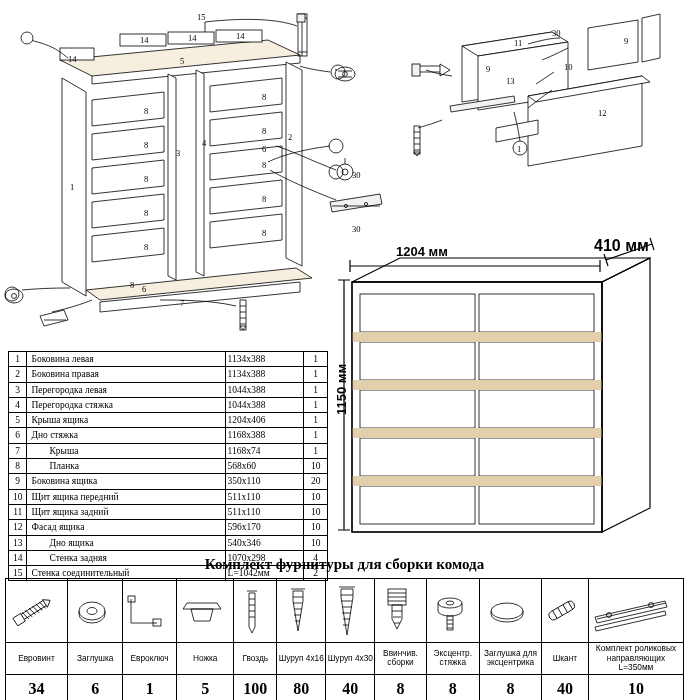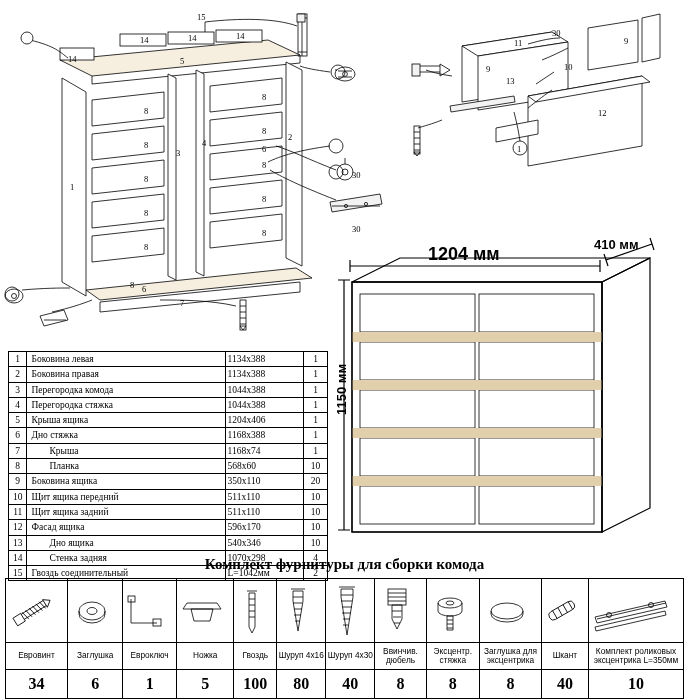--- a/index.html
+++ b/index.html
@@ -257,21 +257,21 @@
           <td class="qty">1</td>
         </tr>
       <tr>
           <td class="idx">2</td>
           <td class="nm">Боковина правая</td>
           <td class="dim">1134х388</td>
           <td class="qty">1</td>
         </tr>
       <tr>
           <td class="idx">3</td>
-          <td class="nm">Перегородка комода</td>
+          <td class="nm">Перегородка левая</td>
           <td class="dim">1044х388</td>
           <td class="qty">1</td>
         </tr>
       <tr>
           <td class="idx">4</td>
           <td class="nm">Перегородка стяжка</td>
           <td class="dim">1044х388</td>
           <td class="qty">1</td>
         </tr>
       <tr>
@@ -329,21 +329,21 @@
           <td class="qty">10</td>
         </tr>
       <tr>
           <td class="idx">14</td>
           <td class="nm ind">Стенка задняя</td>
           <td class="dim">1070х298</td>
           <td class="qty">4</td>
         </tr>
       <tr>
           <td class="idx">15</td>
-          <td class="nm">Гвоздь соединительный</td>
+          <td class="nm">Стенка соединительный</td>
           <td class="dim">L=1042мм</td>
           <td class="qty">2</td>
         </tr>
     </tbody>
   </table>
 
   <div id="chest">
     <svg width="352" height="320" viewBox="0 0 352 320">
 
       <path class="ln med" d="M20,34 h250"></path>
@@ -379,22 +379,22 @@
       </g>
 
       <g fill="#e2cfac">
         <rect x="22" y="100" width="250" height="10"></rect>
         <rect x="22" y="148" width="250" height="10"></rect>
         <rect x="22" y="196" width="250" height="10"></rect>
         <rect x="22" y="244" width="250" height="10"></rect>
       </g>
       <rect x="22" y="50" width="250" height="250" class="ln med" fill="none"></rect>
     </svg>
-    <div style="position:absolute;left:66px;top:12px;font-size:18px;font-weight:bold;font-family:'Liberation Sans',sans-serif;margin-left:32px;">1204 мм</div>
-    <div style="position:absolute;left:264px;top:5px;font-size:13px;font-weight:bold;font-family:'Liberation Sans',sans-serif;">410 мм</div>
+    <div style="position:absolute;left:66px;top:12px;font-size:13px;font-weight:bold;font-family:'Liberation Sans',sans-serif;">1204 мм</div>
+    <div style="position:absolute;left:264px;top:5px;font-size:16px;font-weight:bold;font-family:'Liberation Sans',sans-serif;">410 мм</div>
     <div style="position:absolute;left:-24px;top:150px;width:70px;text-align:center;transform:rotate(-90deg);font-size:13px;font-weight:bold;font-family:'Liberation Sans',sans-serif;">1150 мм</div>
   </div>
 
   <div id="hw-title">Комплект фурнитуры для сборки комода</div>
 
   <table id="hardware">
     <colgroup>
       <col style="width:58px">
         <col style="width:52px">
         <col style="width:50px">
@@ -500,25 +500,25 @@
         </td>
       </tr>
       <tr class="lbl">
         <td>Евровинт</td>
         <td>Заглушка</td>
         <td>Евроключ</td>
         <td>Ножка</td>
         <td>Гвоздь</td>
         <td>Шуруп 4х16</td>
         <td>Шуруп 4х30</td>
-        <td>Ввинчив. дюбель</td>
+        <td>Ввинчив. сборки</td>
         <td>Эксцентр. стяжка</td>
         <td>Заглушка для эксцентрика</td>
         <td>Шкант</td>
-        <td>Комплект роликовых эксцентрика L=350мм</td>
+        <td>Комплект роликовых направляющих L=350мм</td>
       </tr>
       <tr class="cnt">
         <td>34</td>
         <td>6</td>
         <td>1</td>
         <td>5</td>
         <td>100</td>
         <td>80</td>
         <td>40</td>
         <td>8</td>

